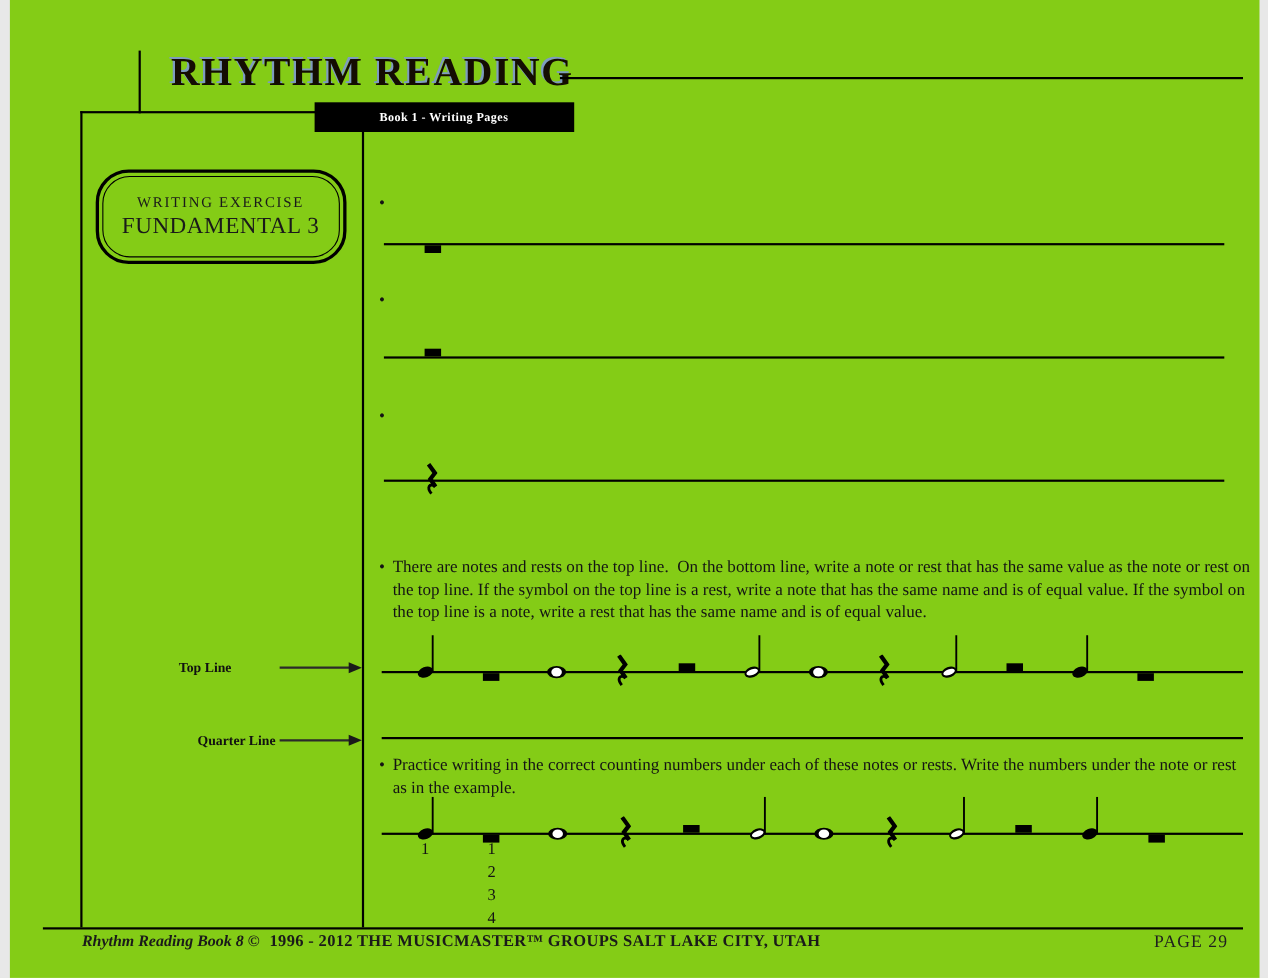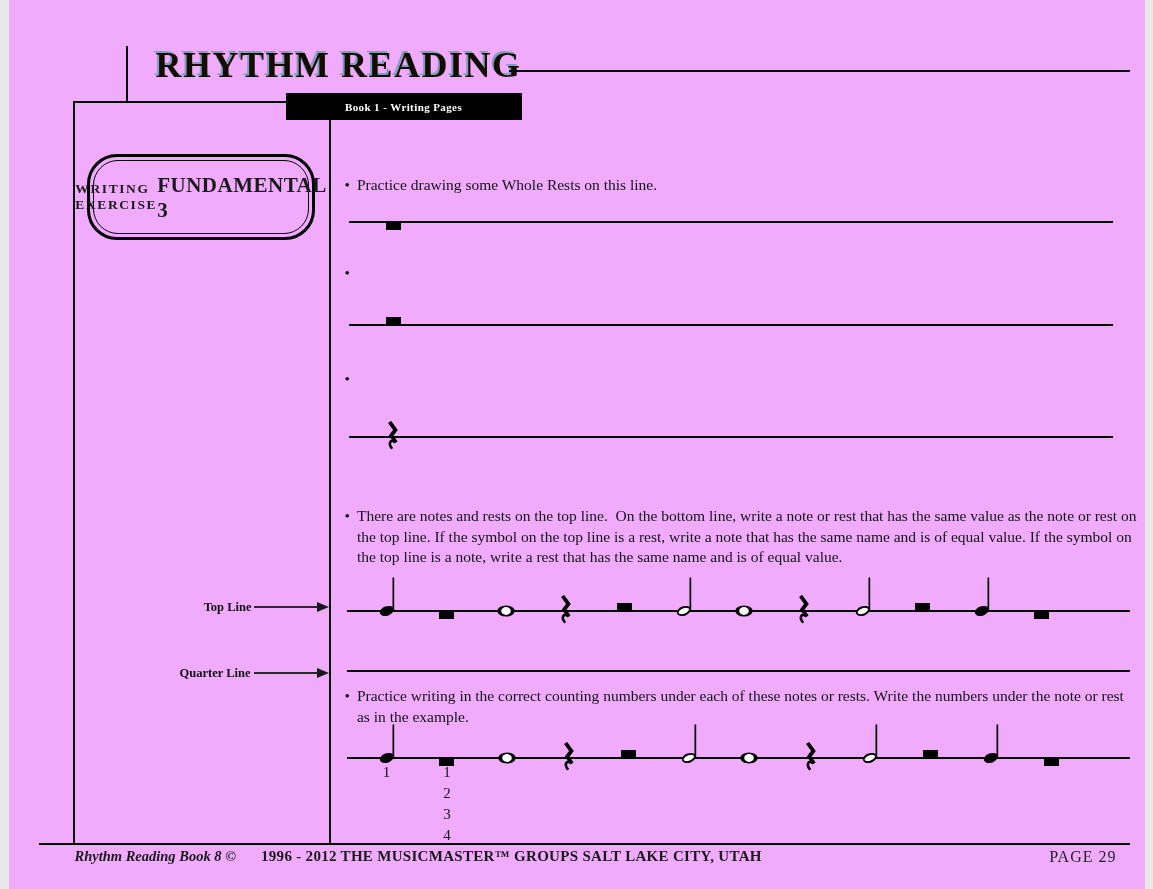--- a/index.html
+++ b/index.html
@@ -1,18 +1,18 @@
 <!DOCTYPE html>
 <html><head>
 <meta charset="utf-8">
 <style>
   html,body{margin:0;padding:0;background:#e8e8e8;}
   #page{
     position:relative; width:1136px; height:889px; margin:0 auto;
-    background:#f0abfc; overflow:hidden;
+    background:#84cc16; overflow:hidden;
     font-family:"Liberation Serif", serif; color:#141414;
   }
   .abs{position:absolute;}
   .rule{position:absolute; background:#000;}
 
   
   .page-title{
     position:absolute; left:147px; top:44px;
     font-size:36px; font-weight:bold; letter-spacing:1.5px;
     color:#140d02; text-shadow:-2px -2px 0 #7e9cbe;
@@ -30,56 +30,56 @@
   }
 
   
   .side-box{
     position:absolute; left:78px; top:154px; width:228px; height:86px;
     border:3px solid #000; border-radius:30px; box-sizing:border-box;
   }
   .side-box-inner{
     position:absolute; left:3px; top:3px; right:3px; bottom:3px;
     border:1.5px solid #000; border-radius:25px; box-sizing:border-box;
-    display:flex; align-items:center; justify-content:center;font-weight:bold;
+    display:flex; flex-direction:column; align-items:center; justify-content:center;
   }
   .side-line1{font-size:13.5px; letter-spacing:1.6px; color:#1a1a1a;}
   .side-line2{font-size:21px; letter-spacing:.5px; color:#1a1a1a; margin-top:1px;}
 
   
   .bullet{
     position:absolute; left:336px; width:792px;
     display:flex; gap:7px; font-size:15.5px; line-height:20.5px; color:#141414;
   }
   .bullet .dot{flex:0 0 auto;}
   .bullet .btext{white-space:pre-wrap;}
   .b0{top:175px;} .b1{top:263px;} .b2{top:369px;} .b3{top:506px;} .b4{top:686px;}
 
   
   .line-label{
     position:absolute; font-size:12.5px; font-weight:bold; color:#111;
     width:130px; text-align:right;
   }
-  .lab-top{left:113px; top:600px;}
+  .lab-top{left:113px; top:600px;text-align:center;}
   .lab-bottom{left:112px; top:666px;}
   .arrow-svg{position:absolute;}
   .arr-top{left:245px; top:601px;}
   .arr-bottom{left:245px; top:667px;}
 
   
   .staff-rule{position:absolute; background:#000; height:2px;}
   .msym{position:absolute;}
   .rest-bar{position:absolute; width:15px; height:7px; background:#000;}
   .count-num{position:absolute; font-size:15px; color:#141414; width:20px; text-align:center;}
 
   
   .footer-rule{left:30px; top:843px; width:1091px; height:2px;}
   .footer-left{position:absolute; left:66px; top:847px; white-space:nowrap;}
   .f-italic{font-style:italic; font-weight:bold; font-size:14.5px; color:#1a1a1a;}
-  .f-caps{font-weight:bold; font-size:15px; letter-spacing:.3px; color:#1a1a1a; margin-left:21px;}
+  .f-caps{font-weight:bold; font-size:15px; letter-spacing:.3px; color:#1a1a1a; margin-left:5px;}
   .footer-page{
     position:absolute; left:1018px; top:848px; width:90px; text-align:right;
     font-size:16px; letter-spacing:1px; color:#1f1f1f;
   }
 </style>
 </head>
 <body>
 
 <div id="page">
 
@@ -93,21 +93,20 @@
 
   <div class="side-box">
     <div class="side-box-inner">
       <div class="side-line1">WRITING EXERCISE</div>
       <div class="side-line2">FUNDAMENTAL 3</div>
     </div>
   </div>
 
   <div class="bullet b0">
     <span class="dot">•</span>
-    <span class="btext">Practice drawing some Whole Rests on this line.</span>
   </div>
   <div class="bullet b1">
     <span class="dot">•</span>
   </div>
   <div class="bullet b2">
     <span class="dot">•</span>
   </div>
   <div class="bullet b3">
     <span class="dot">•</span>
     <span class="btext">There are notes and rests on the top line.  On the bottom line, write a note or rest that has the same value as the note or rest on the top line. If the symbol on the top line is a rest, write a note that has the same name and is of equal value. If the symbol on the top line is a note, write a rest that has the same name and is of equal value.</span>

